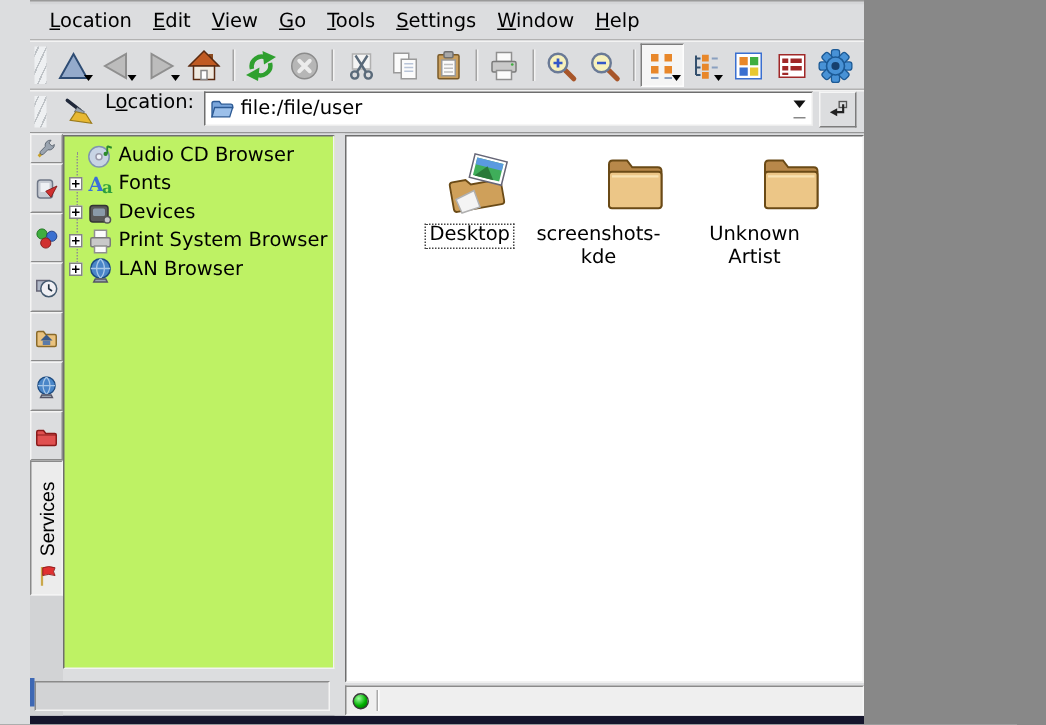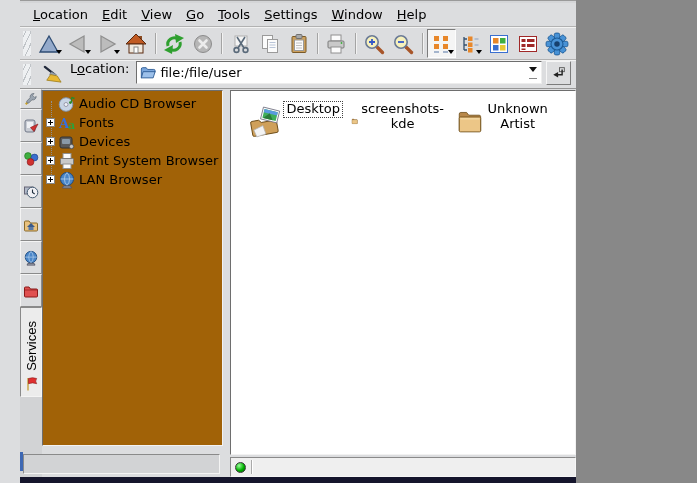--- a/index.html
+++ b/index.html
@@ -48,39 +48,39 @@
     border:1px solid;border-color:#f4f4f4 #8a8a8a #8a8a8a #f4f4f4;padding:0;}
   .tab svg{width:16px;height:16px;}
   .tab-config{height:20px;}
   .tab-config svg{width:14px;height:14px;}
   .tab.active{height:90px;flex-direction:column;justify-content:flex-end;gap:5px;padding:5px 0 4px;background:#ececec;
     border-color:#8a8a8a #f4f4f4 #f4f4f4 #8a8a8a;}
   .tab-label{writing-mode:vertical-rl;transform:rotate(180deg);font-size:13px;}
   .tab-fill{flex:1;}
 
   .leftpane{width:181px;display:flex;flex-direction:column;}
-  .tree{height:356px;background:#a16207;border:1px solid;border-color:#6e6e6e #f2f2f2 #f2f2f2 #6e6e6e;margin-top:1px;
+  .tree{height:356px;background:#bef264;border:1px solid;border-color:#6e6e6e #f2f2f2 #f2f2f2 #6e6e6e;margin-top:1px;
     padding-top:3px;position:relative;overflow:hidden;}
   .tree::before{content:'';position:absolute;left:8px;top:10px;height:82px;border-left:1px dotted #909090;}
   .trow{height:19px;display:flex;align-items:center;gap:3px;padding-left:3px;position:relative;}
   .expander{width:9px;height:9px;background:#fff;border:1px solid #848484;position:relative;flex:0 0 9px;}
   .expander::before{content:'';position:absolute;left:1px;top:3px;width:5px;height:1px;background:#000;}
   .expander::after{content:'';position:absolute;left:3px;top:1px;width:1px;height:5px;background:#000;}
   .trow:not(.expandable) .expander{visibility:hidden;}
   .trow svg{width:18px;height:18px;flex:0 0 18px;}
   .tlabel{white-space:nowrap;}
 
   .left-progress{position:absolute;left:3px;top:365px;width:197px;height:20px;background:#d2d3d5;
     border:1px solid;border-color:#8a8a8a #f4f4f4 #f4f4f4 #8a8a8a;}
   .splitter{width:7px;background:#dcdddf;cursor:col-resize;}
 
   .mainpane{flex:1;display:flex;flex-direction:column;min-width:0;}
   .iconview{flex:1;background:#fff;border:1px solid;border-color:#6e6e6e #f2f2f2 #f2f2f2 #6e6e6e;margin-top:1px;
     padding:6px 0 0 16px;display:flex;align-items:flex-start;gap:8px;overflow:hidden;}
-  .icon-item{width:96px;display:flex;flex-direction:row;align-items:flex-start;cursor:default;}
+  .icon-item{width:96px;display:flex;flex-direction:column;align-items:flex-end;cursor:default;}
   .icon-item svg{width:48px;height:48px;}
   .icon-label{margin-top:4px;text-align:center;padding:0 2px;border:1px dotted transparent;line-height:1.15;}
   .icon-item.selected .icon-label{border-color:#444;}
 
   .statusbar{height:20px;margin-top:2px;background:#efefef;border:1px solid;border-color:#8a8a8a #f6f6f6 #f6f6f6 #8a8a8a;
     display:flex;align-items:center;padding:0 4px;gap:5px;}
   .led{width:11px;height:11px;border-radius:50%;border:1px solid #3a3a3a;
     background:radial-gradient(circle at 35% 30%,#9cff9c,#00b000 55%,#005a00);}
   .sb-sep{width:1px;height:14px;background:#aaa;box-shadow:1px 0 0 #fff;}
 

